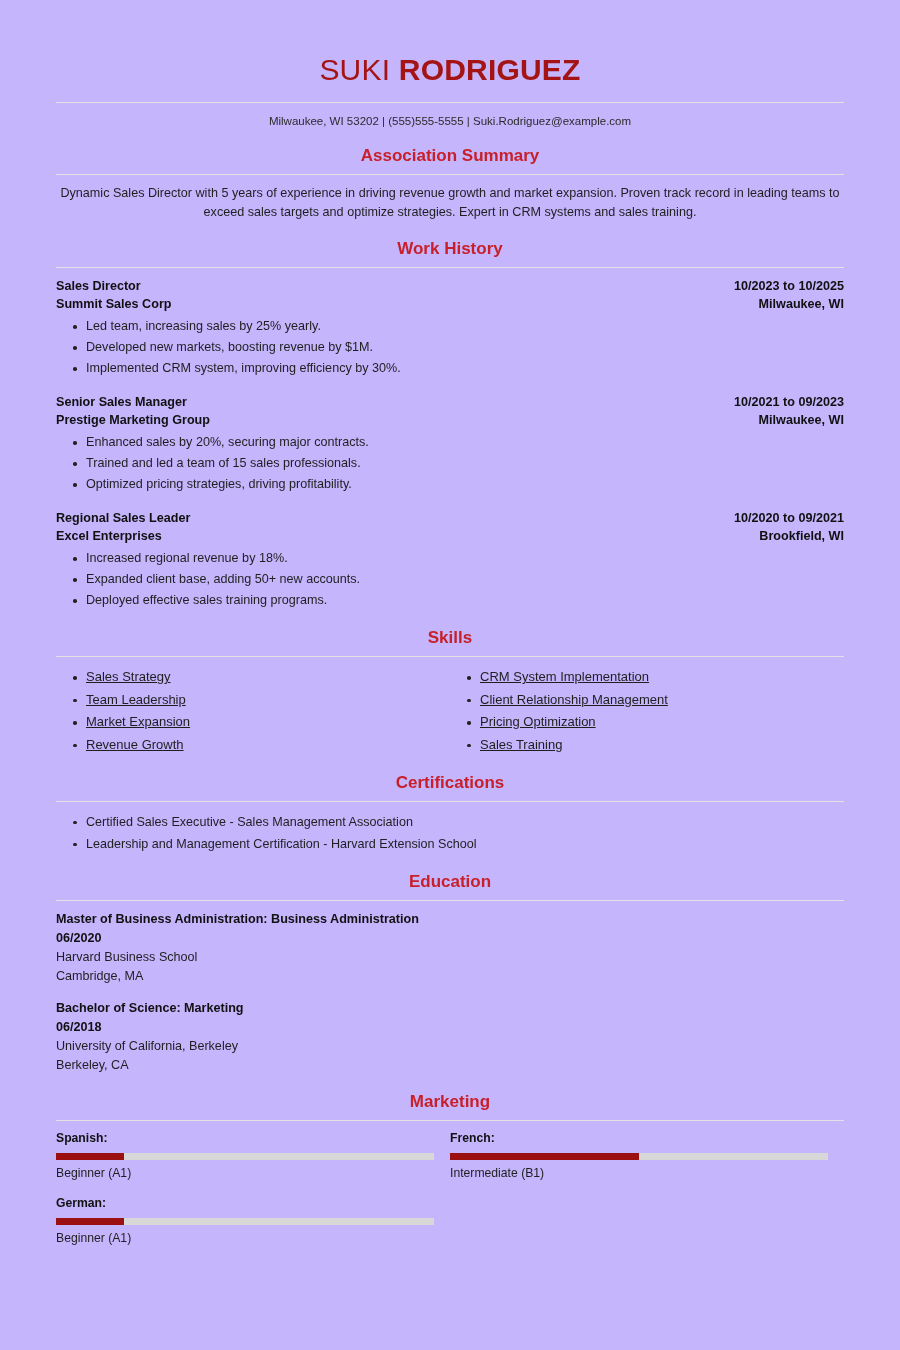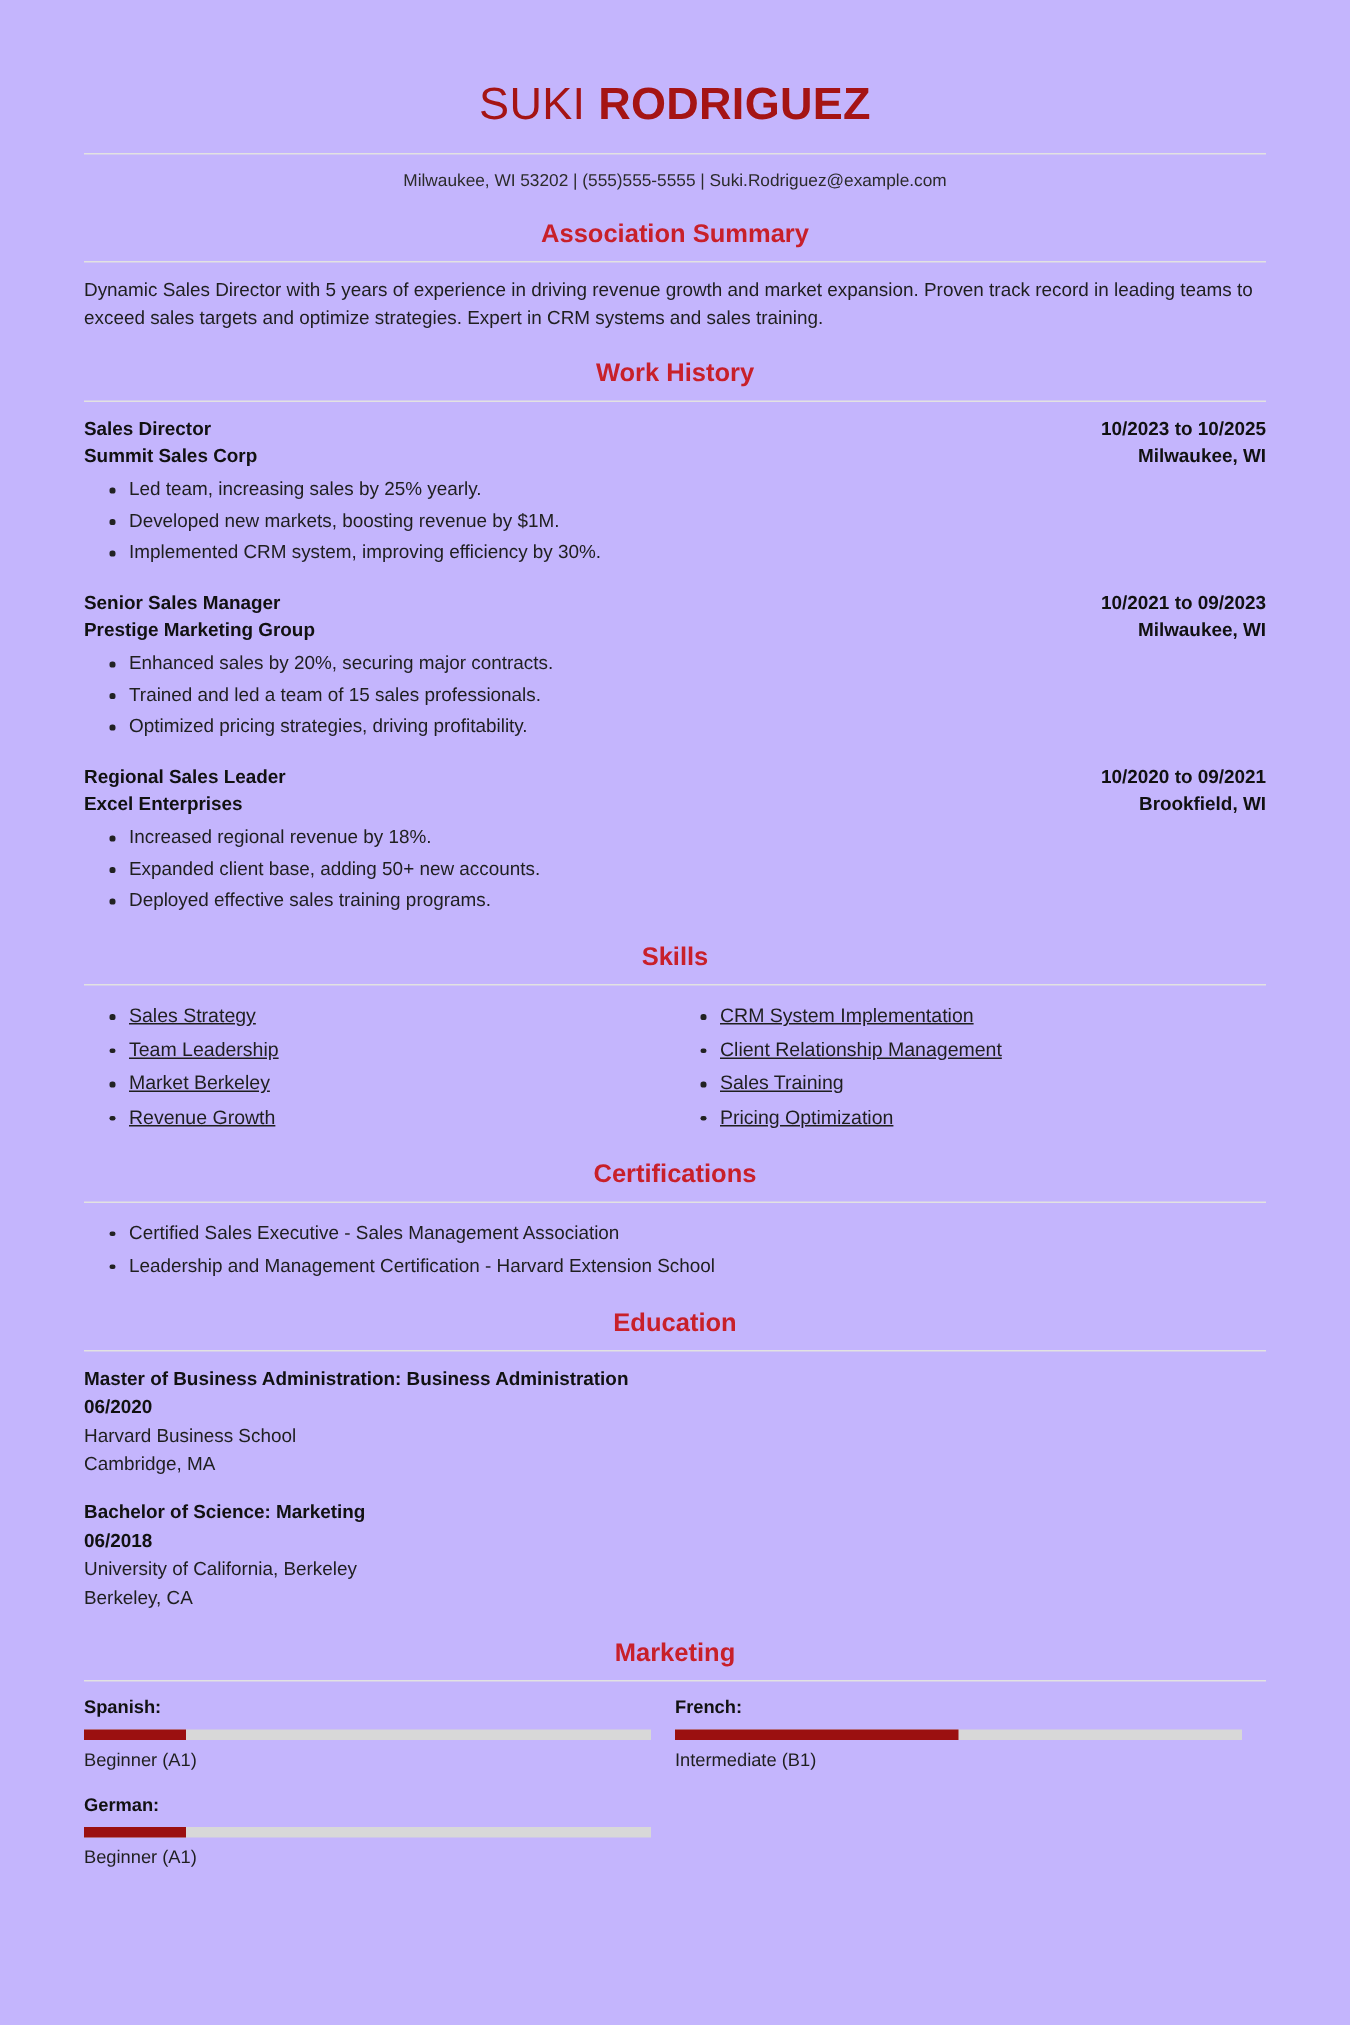--- a/index.html
+++ b/index.html
@@ -64,21 +64,21 @@
     background: #e2e2e2;
     margin-top: 7px;
   }
   .section-body { padding-top: 9px; }
 
   
   .summary-text {
     font-size: 12.6px;
     line-height: 19px;
     color: #1f1f1f;
-    text-align: left;
+    text-align: center;
     margin: 0;
   }
 
   
   .job { margin-bottom: 14px; }
   .job:last-child { margin-bottom: 0; }
   .job-row {
     display: flex;
     justify-content: space-between;
     align-items: baseline;
@@ -307,28 +307,28 @@
   </div>
 
   <div class="section">
     <div class="section-title">Skills</div>
     <div class="section-rule"></div>
     <div class="section-body">
       <div class="two-col">
         <ul class="skills">
           <li>Sales Strategy</li>
           <li>Team Leadership</li>
-          <li>Market Berkeley</li>
+          <li>Market Expansion</li>
           <li>Revenue Growth</li>
         </ul>
         <ul class="skills">
           <li>CRM System Implementation</li>
           <li>Client Relationship Management</li>
+          <li>Pricing Optimization</li>
           <li>Sales Training</li>
-          <li>Pricing Optimization</li>
         </ul>
       </div>
     </div>
   </div>
 
   <div class="section">
     <div class="section-title">Certifications</div>
     <div class="section-rule"></div>
     <div class="section-body">
       <ul class="certs">

